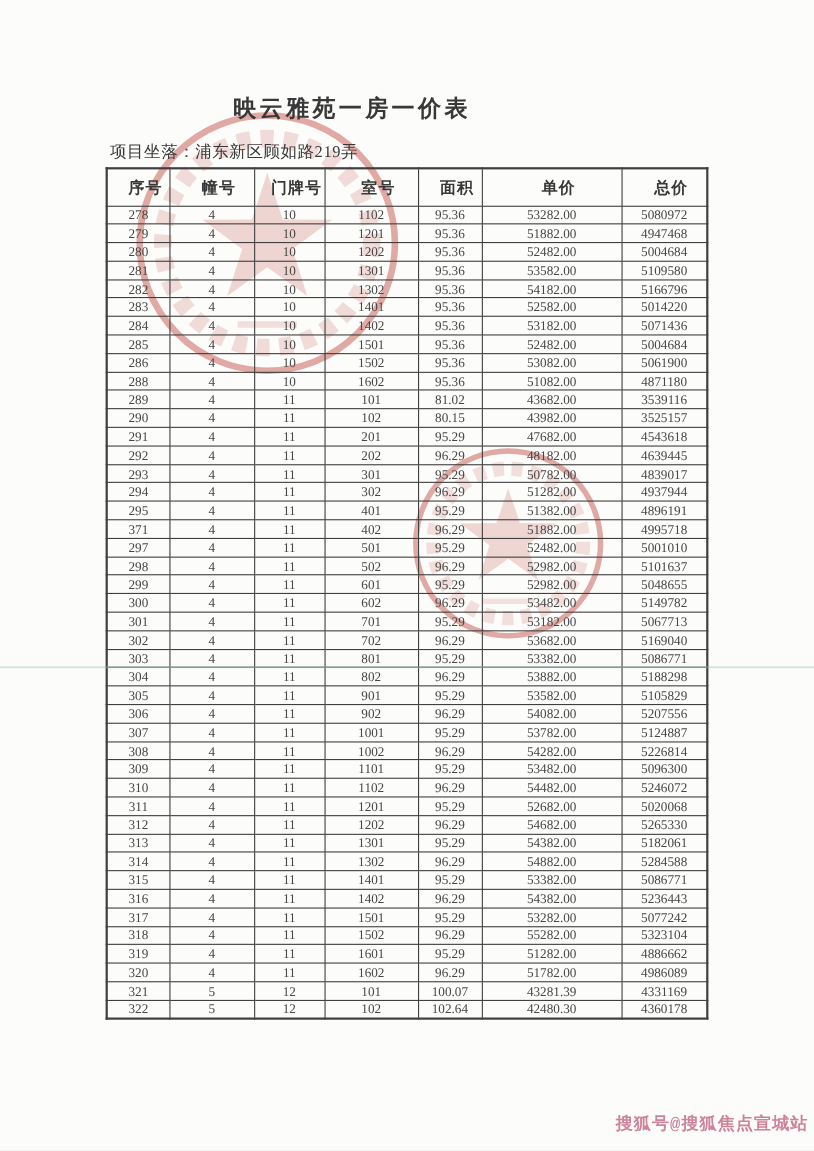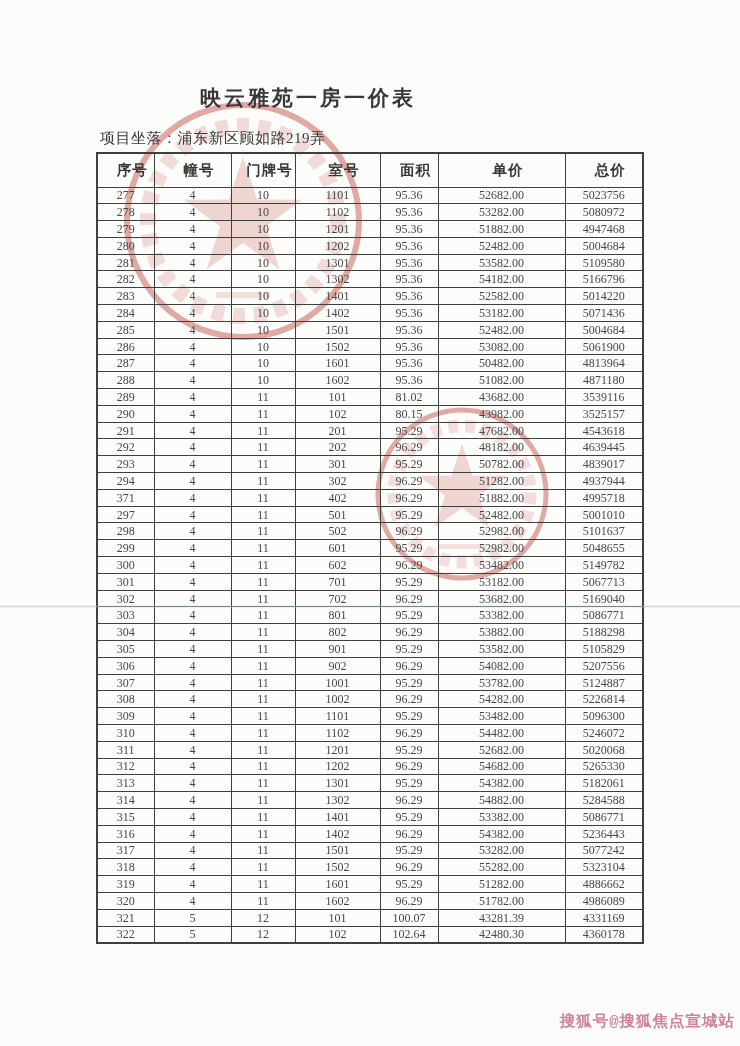--- a/index.html
+++ b/index.html
@@ -10,21 +10,21 @@
     --text:#383838;
   }
   html,body{margin:0;padding:0;background:#e9e9e9;}
   .page{
     position:relative;width:740px;height:1046px;margin:0 auto;
     background:#fcfcfb;overflow:hidden;
     font-family:"Liberation Serif","DejaVu Serif",serif;color:var(--text);
   }
   .doc-title{
     position:absolute;top:84px;left:0;width:616px;margin:0;
-    text-align:center;font-size:21px;font-weight:bold;letter-spacing:3px;
+    text-align:center;font-size:21px;font-weight:bold;letter-spacing:3px;padding-left:12px;
   }
   .location-line{
     position:absolute;top:129px;left:100px;
     font-size:15px;font-weight:normal;letter-spacing:.5px;white-space:nowrap;
   }
   table.price-table{
     position:absolute;top:152px;left:96px;width:546px;
     border-collapse:collapse;table-layout:fixed;
     border:2px solid var(--border);
   }
@@ -94,29 +94,20 @@
         <th>幢号</th>
         <th>门牌号</th>
         <th>室号</th>
         <th>面积</th>
         <th>单价</th>
         <th>总价</th>
       </tr>
     </thead>
     <tbody id="table-body">
         <tr>
-          <td>277</td>
-          <td>4</td>
-          <td>10</td>
-          <td>1101</td>
-          <td>95.36</td>
-          <td>52682.00</td>
-          <td>5023756</td>
-        </tr>
-        <tr>
           <td>278</td>
           <td>4</td>
           <td>10</td>
           <td>1102</td>
           <td>95.36</td>
           <td>53282.00</td>
           <td>5080972</td>
         </tr>
         <tr>
           <td>279</td>
@@ -182,29 +173,20 @@
           <td>5004684</td>
         </tr>
         <tr>
           <td>286</td>
           <td>4</td>
           <td>10</td>
           <td>1502</td>
           <td>95.36</td>
           <td>53082.00</td>
           <td>5061900</td>
-        </tr>
-        <tr>
-          <td>287</td>
-          <td>4</td>
-          <td>10</td>
-          <td>1601</td>
-          <td>95.36</td>
-          <td>50482.00</td>
-          <td>4813964</td>
         </tr>
         <tr>
           <td>288</td>
           <td>4</td>
           <td>10</td>
           <td>1602</td>
           <td>95.36</td>
           <td>51082.00</td>
           <td>4871180</td>
         </tr>
@@ -254,20 +236,29 @@
           <td>4839017</td>
         </tr>
         <tr>
           <td>294</td>
           <td>4</td>
           <td>11</td>
           <td>302</td>
           <td>96.29</td>
           <td>51282.00</td>
           <td>4937944</td>
+        </tr>
+        <tr>
+          <td>295</td>
+          <td>4</td>
+          <td>11</td>
+          <td>401</td>
+          <td>95.29</td>
+          <td>51382.00</td>
+          <td>4896191</td>
         </tr>
         <tr>
           <td>371</td>
           <td>4</td>
           <td>11</td>
           <td>402</td>
           <td>96.29</td>
           <td>51882.00</td>
           <td>4995718</td>
         </tr>

